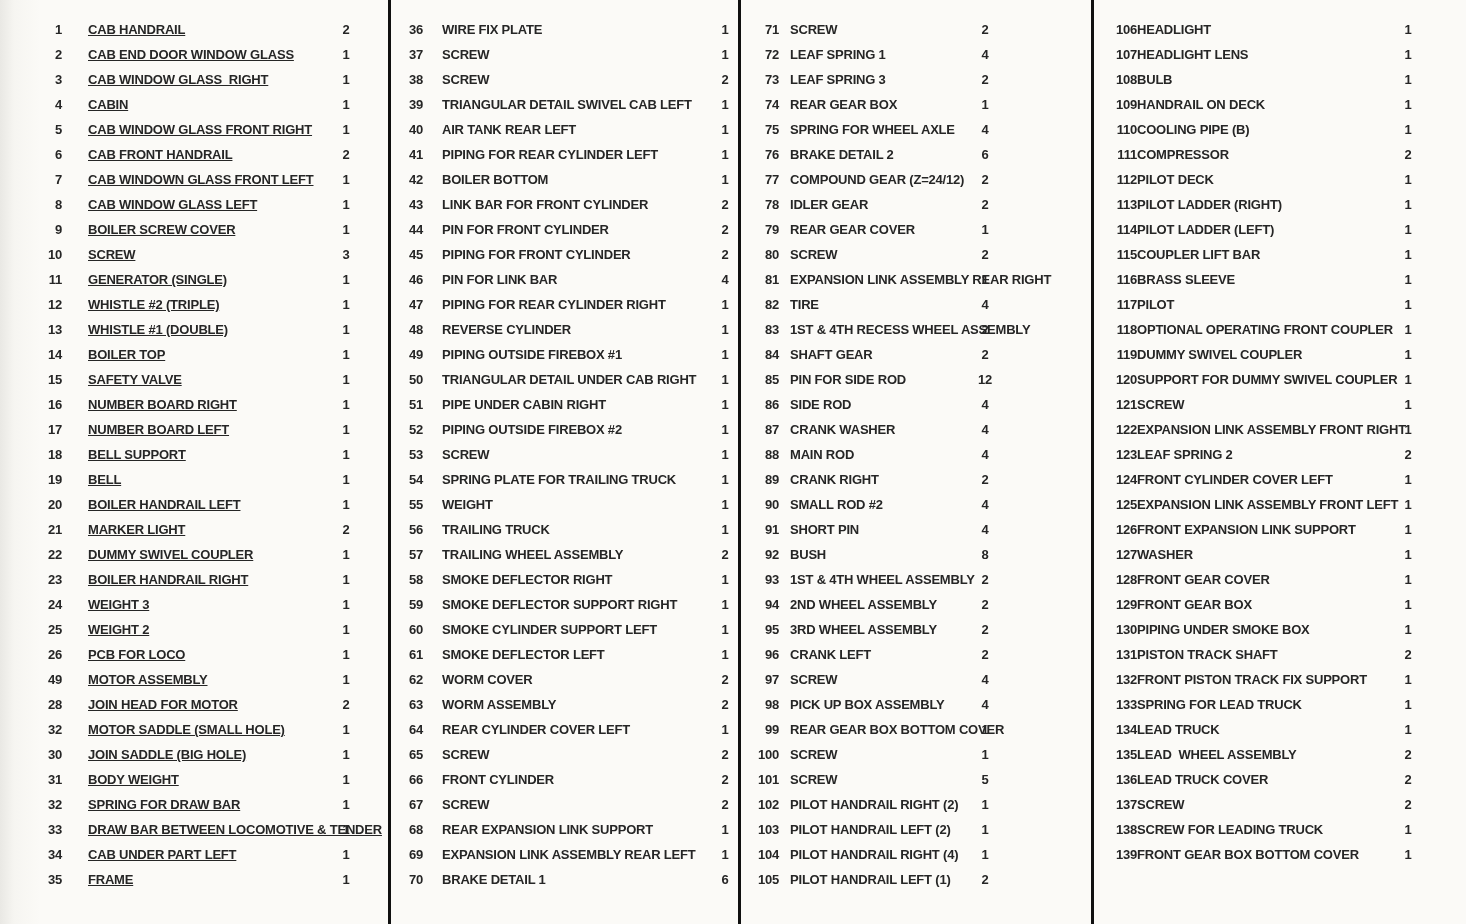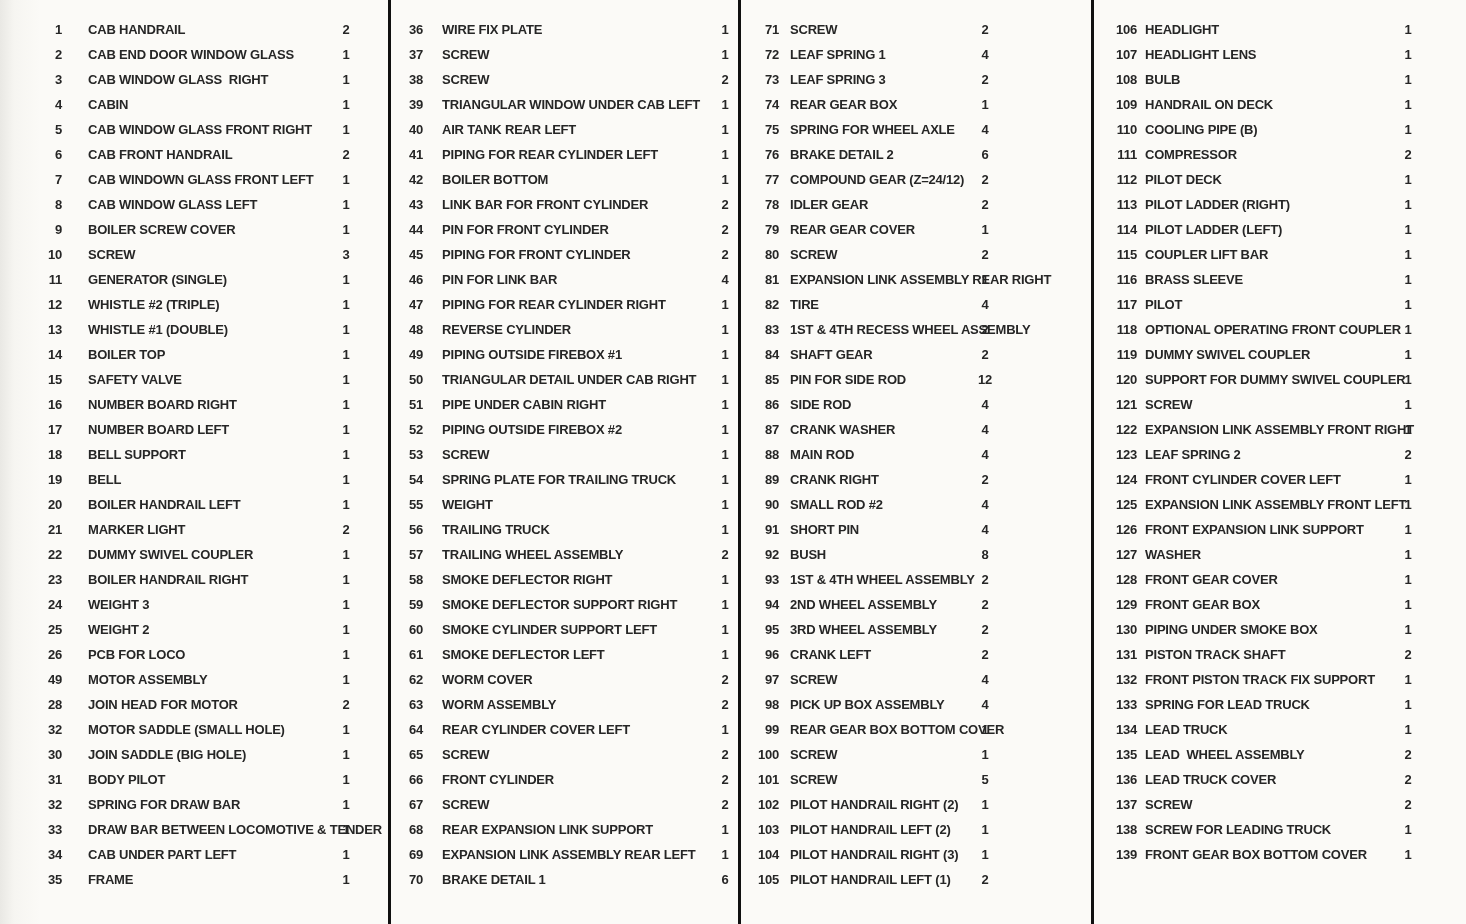--- a/index.html
+++ b/index.html
@@ -54,24 +54,24 @@
   }
   .no {
     text-align: right;
     white-space: pre;
   }
   .nm {
     white-space: pre;
     overflow: visible;
     min-width: 0;
   }
-  .c0 .nm { padding-left: 26px; }
+  .c0 .nm { padding-left: 26px; text-decoration: underline; }
   .c1 .nm { padding-left: 19px; }
   .c2 .nm { padding-left: 11px; }
-  .c3 .nm { padding-left: 8px; }
+  .c3 .nm { }
   .qty {
     text-align: center;
     white-space: pre;
   }
 </style>
 </head>
 <body>
 
 <div class="page">
   <section class="col c0">
@@ -220,21 +220,21 @@
         <span class="nm">MOTOR SADDLE (SMALL HOLE)</span>
         <span class="qty">1</span>
       </div>
       <div class="row">
         <span class="no">30</span>
         <span class="nm">JOIN SADDLE (BIG HOLE)</span>
         <span class="qty">1</span>
       </div>
       <div class="row">
         <span class="no">31</span>
-        <span class="nm">BODY PILOT</span>
+        <span class="nm">BODY WEIGHT</span>
         <span class="qty">1</span>
       </div>
       <div class="row">
         <span class="no">32</span>
         <span class="nm">SPRING FOR DRAW BAR</span>
         <span class="qty">1</span>
       </div>
       <div class="row">
         <span class="no">33</span>
         <span class="nm">DRAW BAR BETWEEN LOCOMOTIVE &amp; TENDER</span>
@@ -263,21 +263,21 @@
         <span class="nm">SCREW</span>
         <span class="qty">1</span>
       </div>
       <div class="row">
         <span class="no">38</span>
         <span class="nm">SCREW</span>
         <span class="qty">2</span>
       </div>
       <div class="row">
         <span class="no">39</span>
-        <span class="nm">TRIANGULAR WINDOW UNDER CAB LEFT</span>
+        <span class="nm">TRIANGULAR DETAIL SWIVEL CAB LEFT</span>
         <span class="qty">1</span>
       </div>
       <div class="row">
         <span class="no">40</span>
         <span class="nm">AIR TANK REAR LEFT</span>
         <span class="qty">1</span>
       </div>
       <div class="row">
         <span class="no">41</span>
         <span class="nm">PIPING FOR REAR CYLINDER LEFT</span>
@@ -591,21 +591,21 @@
         <span class="nm">PILOT HANDRAIL RIGHT (2)</span>
         <span class="qty">1</span>
       </div>
       <div class="row">
         <span class="no">103</span>
         <span class="nm">PILOT HANDRAIL LEFT (2)</span>
         <span class="qty">1</span>
       </div>
       <div class="row">
         <span class="no">104</span>
-        <span class="nm">PILOT HANDRAIL RIGHT (3)</span>
+        <span class="nm">PILOT HANDRAIL RIGHT (4)</span>
         <span class="qty">1</span>
       </div>
       <div class="row">
         <span class="no">105</span>
         <span class="nm">PILOT HANDRAIL LEFT (1)</span>
         <span class="qty">2</span>
       </div>
     </section>
   <div class="vline v3"></div>
   <section class="col c3">

